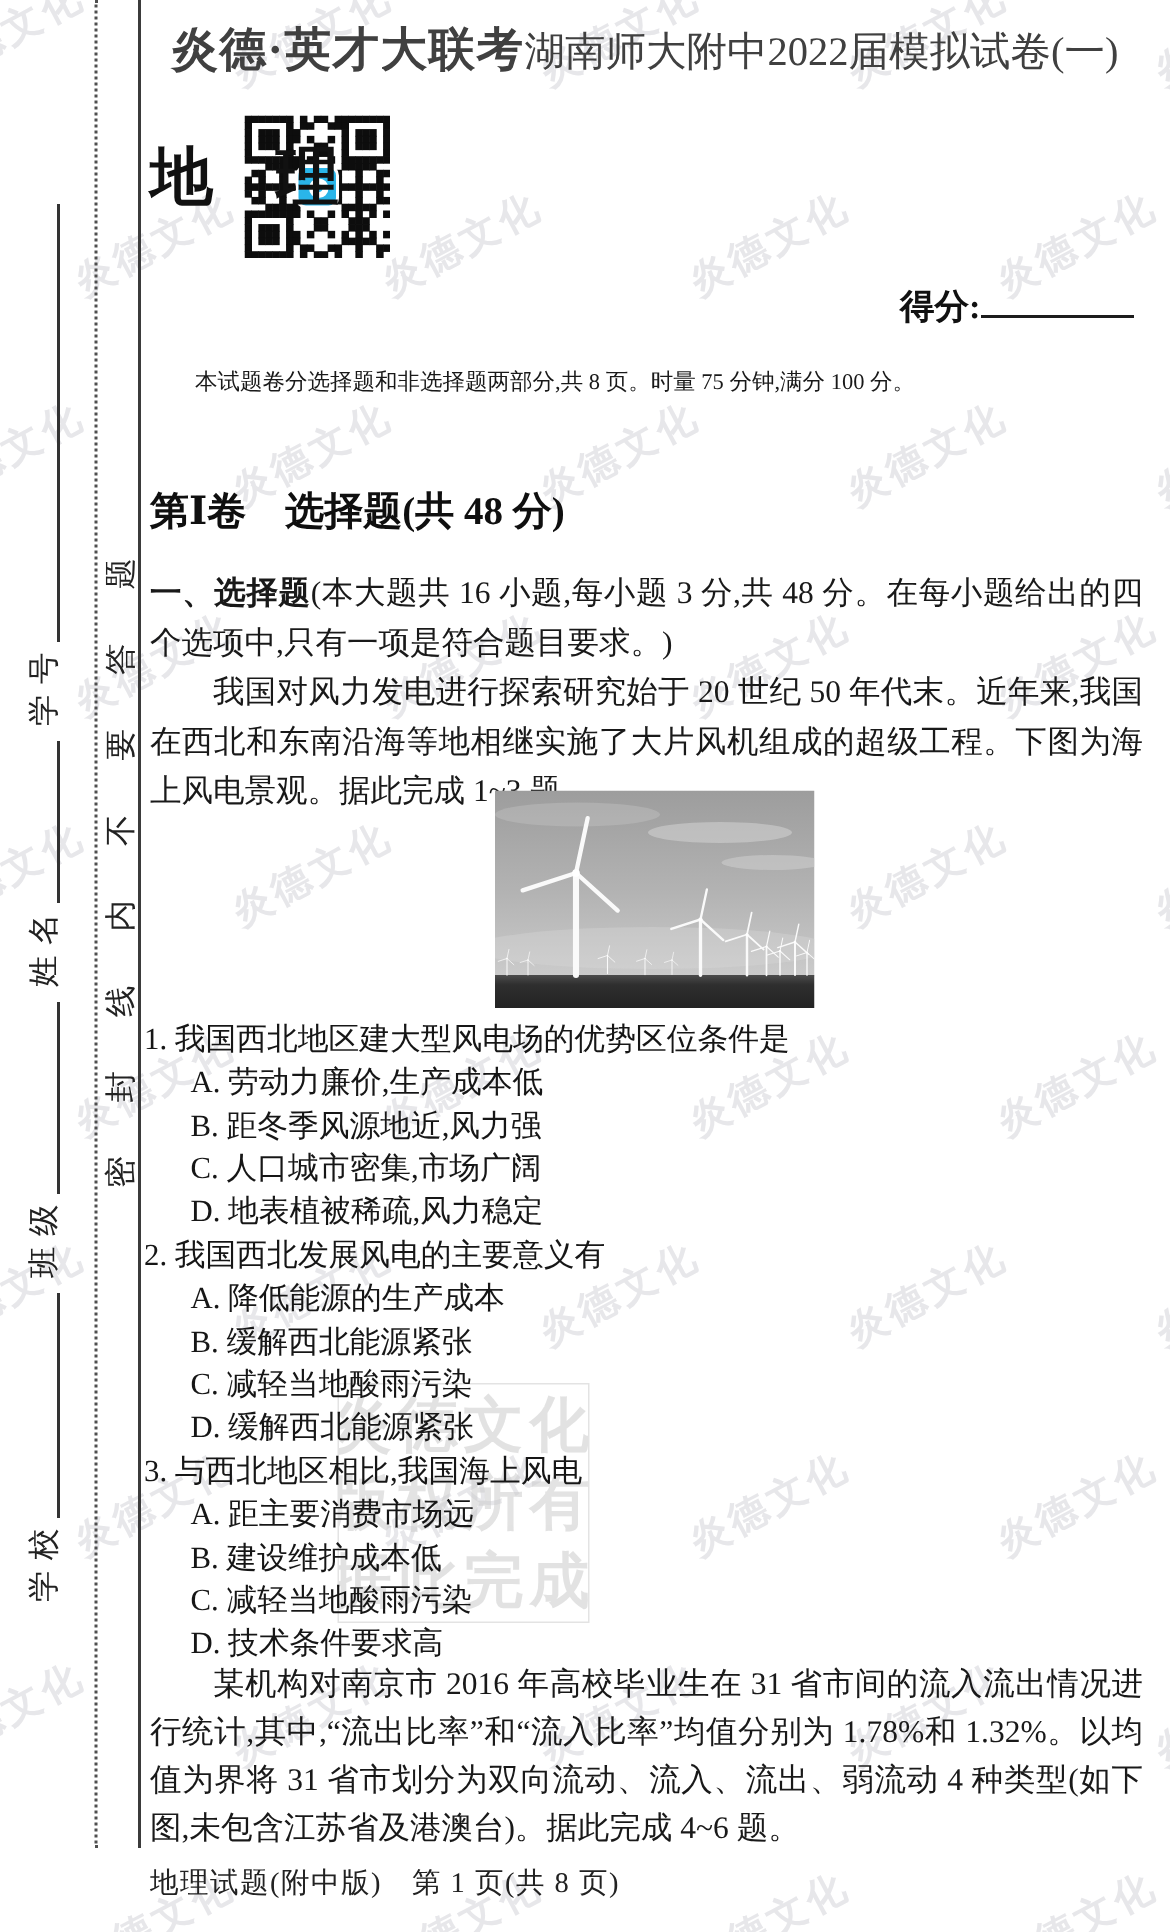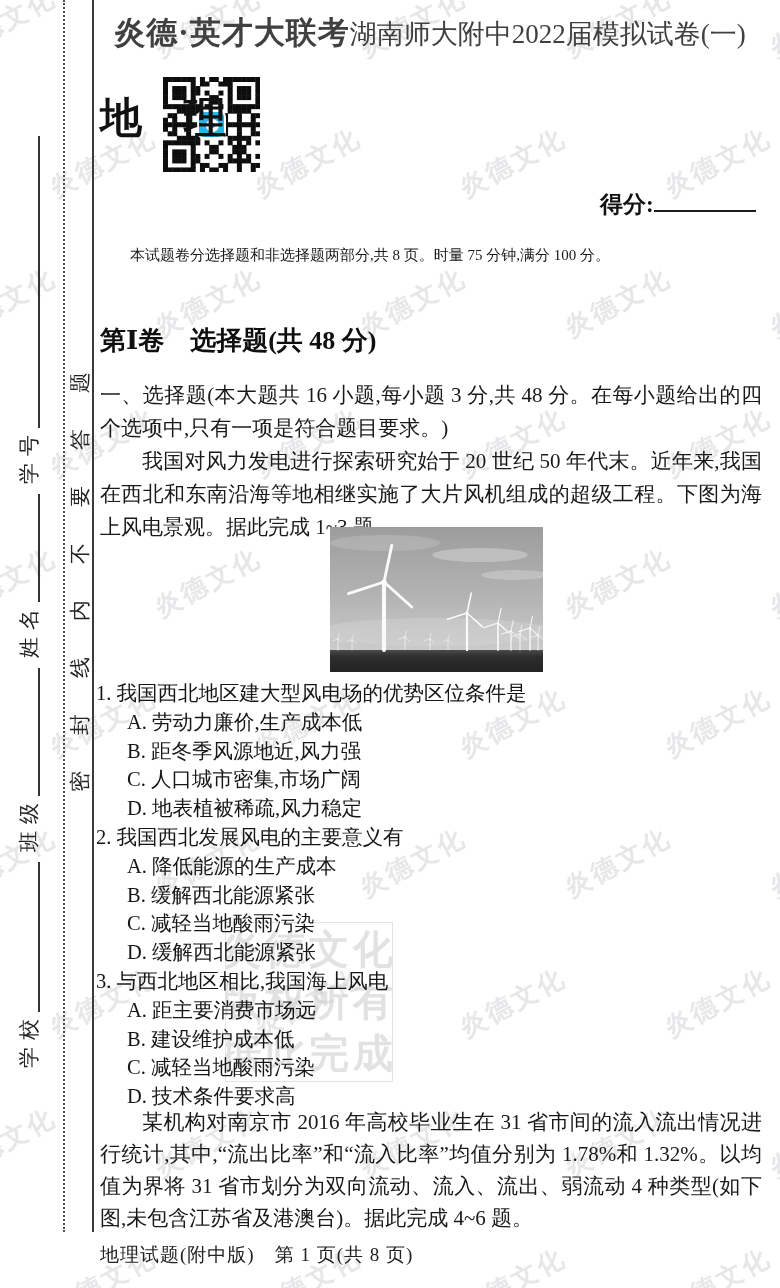--- a/index.html
+++ b/index.html
@@ -73,21 +73,21 @@
   }
   .score { position:absolute; left:600px; top:188px; font-size:23px; font-weight:bold; color:#111; }
   .score .blank { display:inline-block; width:102px; border-bottom:2px solid #1c1c1c; height:1.05em; }
   .para { position:absolute; left:100px; width:662px; text-align:justify; color:#191919; }
   .p-intro   { top:238px; font-size:15px; line-height:35px; text-indent:2em; }
   .h-section {
     position:absolute; left:100px; top:323px; width:662px;
     text-align:left; font-size:26px; font-weight:bold; color:#0f0f0f;
   }
   .p-directions { top:379px; font-size:21px; line-height:33px; }
-  .p-directions .lead { font-weight:normal; }
+  .p-directions .lead { font-weight:bold; }
   .p-wind    { top:445px; font-size:21px; line-height:33px; text-indent:2em; }
   .figure { position:absolute; left:330px; top:527px; width:213px; height:145px; }
   .questions {
     position:absolute; left:96px; top:679px; width:662px;
     font-size:20.5px; line-height:28.8px; color:#161616; white-space:nowrap;
   }
   .questions .opt { padding-left:31px; }
   .p-nanjing { top:1106px; font-size:21px; line-height:32px; text-indent:2em; }
   .footer {
     position:absolute; left:100px; top:1242px; width:640px;

